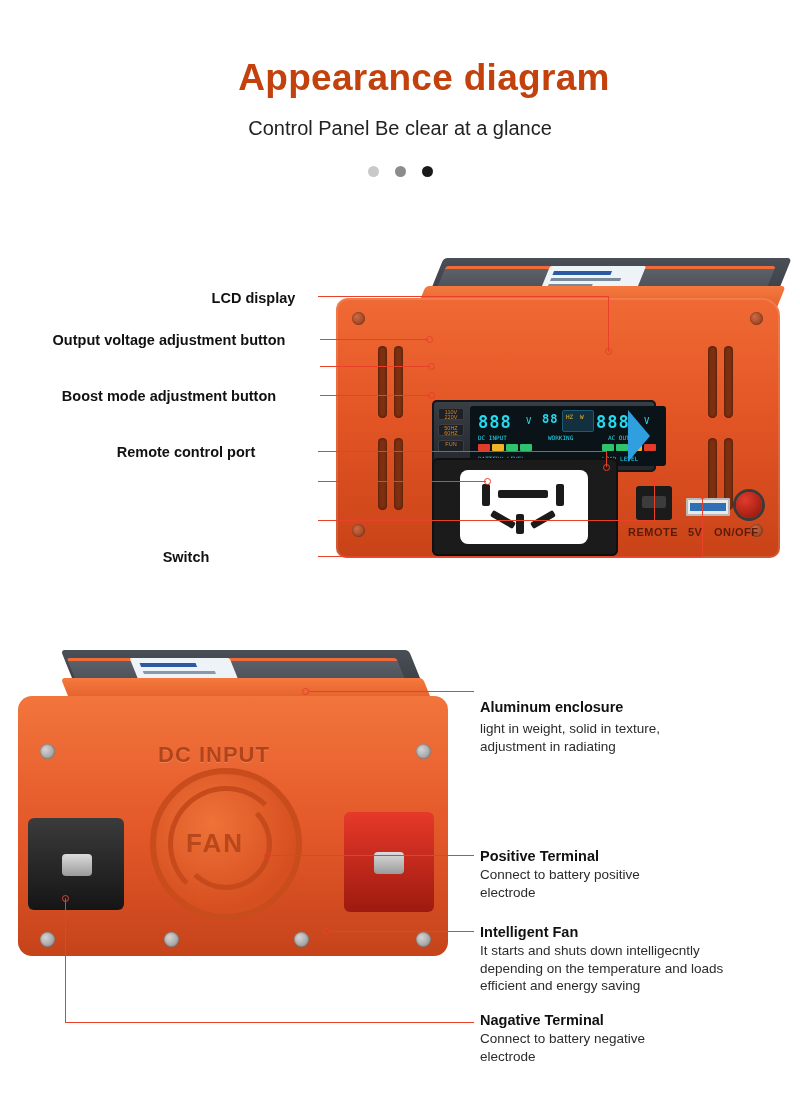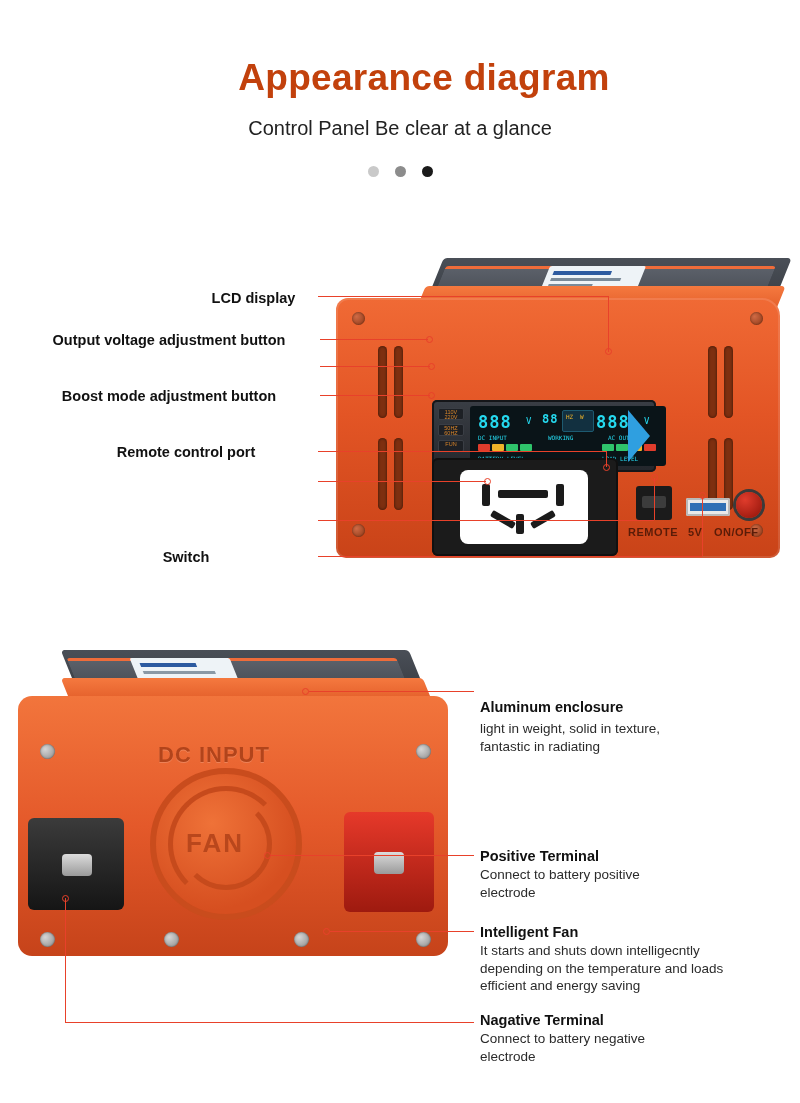--- a/index.html
+++ b/index.html
@@ -586,21 +586,21 @@
       </div>
     <div class="termred">
         <div class="bolt"></div>
       </div>
   </div>
 
   <div class="dotmark" style="left:302px; top:688px;"></div>
   <div class="line" style="left:309px; top:691px; width:165px;"></div>
   <div class="lbl" style="left:480px; top:698px;">Aluminum enclosure</div>
   <div class="desc" style="left:480px; top:720px; width:300px; white-space:pre-line;">light in weight, solid in texture,
-fantastic in radiating</div>
+adjustment in radiating</div>
 
   <div class="dotmark" style="left:264px; top:852px;"></div>
   <div class="line" style="left:271px; top:855px; width:203px;"></div>
   <div class="lbl" style="left:480px; top:847px;">Positive Terminal</div>
   <div class="desc" style="left:480px; top:866px; width:300px; white-space:pre-line;">Connect to battery positive
 electrode</div>
 
   <div class="dotmark" style="left:323px; top:928px;"></div>
   <div class="line" style="left:330px; top:931px; width:144px;"></div>
   <div class="lbl" style="left:480px; top:923px;">Intelligent Fan</div>

